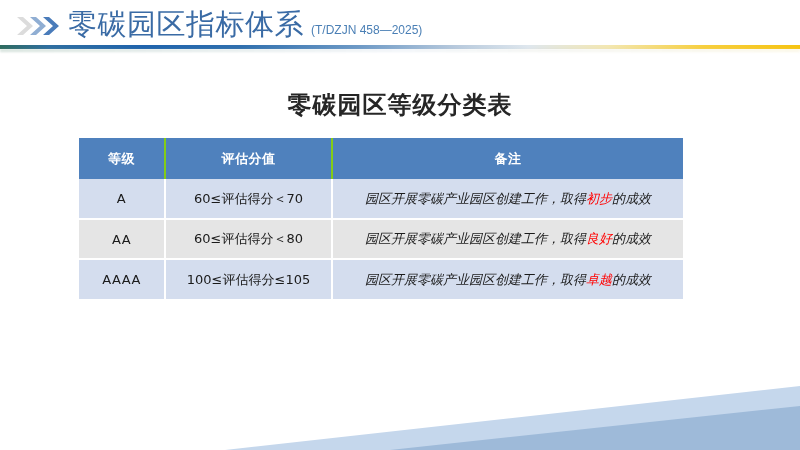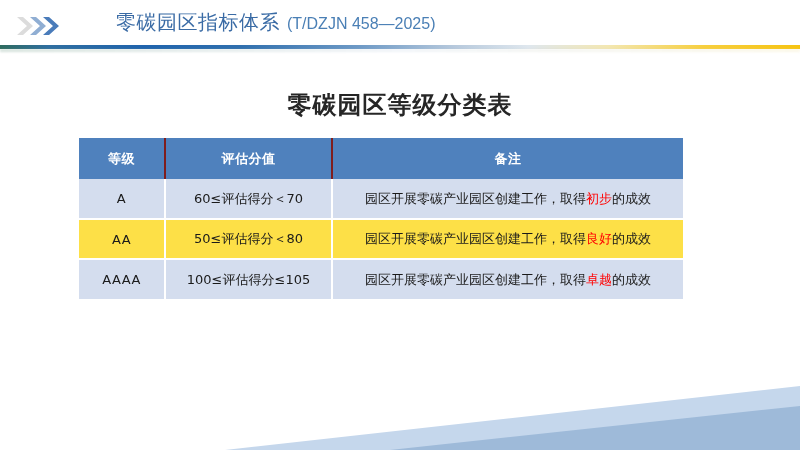--- a/index.html
+++ b/index.html
@@ -15,28 +15,27 @@
   .header { position:absolute; left:0; top:0; width:800px; height:52px; }
   .chev-group { position:absolute; left:16px; top:15px; width:52px; height:22px; }
   .chev { position:absolute; top:0; width:22px; height:22px; }
   .chev svg { display:block; }
   .chev1 { left:0px; }
   .chev2 { left:13px; }
   .chev3 { left:26px; }
 
   .title-wrap { position:absolute; left:68px; top:8px; display:flex; align-items:baseline; }
   .title-main {
-    font-family:Liberation Mono, monospace;
-    font-size:20px; line-height:32px; color:#3a6ba5; letter-spacing:0.5px;
+    font-family:Liberation Serif, serif;
+    font-size:29px; line-height:32px; color:#3a6ba5; letter-spacing:0.5px;
     white-space:nowrap;
-    margin-left:48px;
   }
   .title-sub {
     font-family:"Liberation Sans", sans-serif;
-    font-size:16px; color:#4a7fb5; margin-left:7px; white-space:nowrap;
+    font-size:12px; color:#4a7fb5; margin-left:7px; white-space:nowrap;
   }
 
   .rule {
     position:absolute; left:0; top:45px; width:800px; height:4px;
     background:linear-gradient(to right,
       #2e6b5e 0%,
       #2f6ea0 6%,
       #1f63ad 18%,
       #2f6fae 30%,
       #6e9ac6 45%,
@@ -66,43 +65,43 @@
   table.grade-table col.c2 { width:167px; }
   table.grade-table col.c3 { width:351px; }
 
   table.grade-table thead th {
     background:#4f81bd;
     color:#ffffff;
     font-family:"DejaVu Sans", sans-serif;
     font-size:13px; font-weight:700;
     height:41px;
     text-align:center;
-    border-right:2px solid #7f1d1d;
+    border-right:2px solid #84cc16;
     letter-spacing:0.5px;
   }
   table.grade-table thead th:last-child { border-right:none;margin-top:21px; }
 
   table.grade-table tbody td {
     height:40px;
     text-align:center;
     font-family:"DejaVu Sans", sans-serif;
     font-size:13px;
     color:#1a1a1a;
     border-right:2px solid #ffffff;
     border-bottom:2px solid #ffffff;
     white-space:nowrap;
   }
   table.grade-table tbody td:last-child { border-right:none; }
   table.grade-table tbody tr:last-child td { border-bottom:none; }
   table.grade-table tbody tr.odd td  { background:#d4ddee; }
-  table.grade-table tbody tr.even td { background:#fde047; }
+  table.grade-table tbody tr.even td { background:#e5e5e5; }
 
   td.cell-grade { font-family:"Liberation Sans", sans-serif; font-size:14px; letter-spacing:0.5px; }
   td.cell-score { font-family:"DejaVu Sans", sans-serif; font-size:13.5px;margin-left:32px; }
-  td.cell-note  { font-size:13.5px; }
+  td.cell-note  { font-size:13.5px;font-style:italic; }
   .hl { color:#ff0000; }
 
   
   .deco { position:absolute; left:0; bottom:0; width:800px; height:70px; pointer-events:none; }
 </style>
 </head>
 <body>
 
 <div class="slide">
 
@@ -152,21 +151,21 @@
         </tr>
       </thead>
       <tbody>
         <tr class="odd">
           <td class="cell-grade">A</td>
           <td class="cell-score">60≤评估得分＜70</td>
           <td class="cell-note"><span>园区开展零碳产业园区创建工作，取得</span><span class="hl">初步</span><span>的成效</span></td>
         </tr>
         <tr class="even">
           <td class="cell-grade">AA</td>
-          <td class="cell-score">50≤评估得分＜80</td>
+          <td class="cell-score">60≤评估得分＜80</td>
           <td class="cell-note"><span>园区开展零碳产业园区创建工作，取得</span><span class="hl">良好</span><span>的成效</span></td>
         </tr>
         <tr class="odd">
           <td class="cell-grade">AAAA</td>
           <td class="cell-score">100≤评估得分≤105</td>
           <td class="cell-note"><span>园区开展零碳产业园区创建工作，取得</span><span class="hl">卓越</span><span>的成效</span></td>
         </tr>
       </tbody>
     </table>
   </div>

